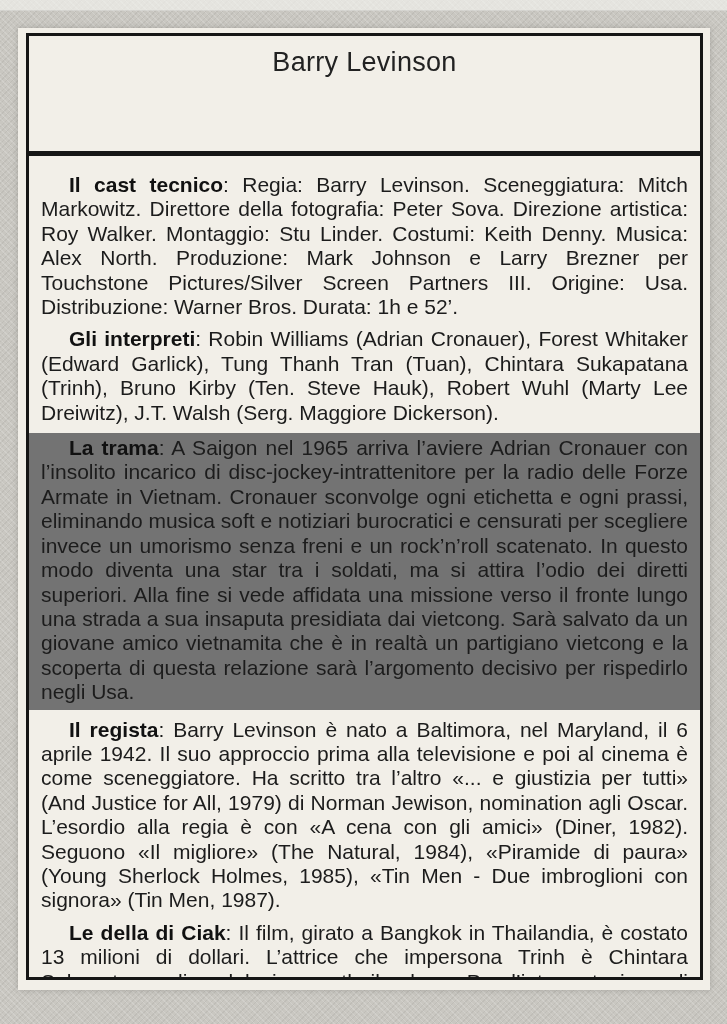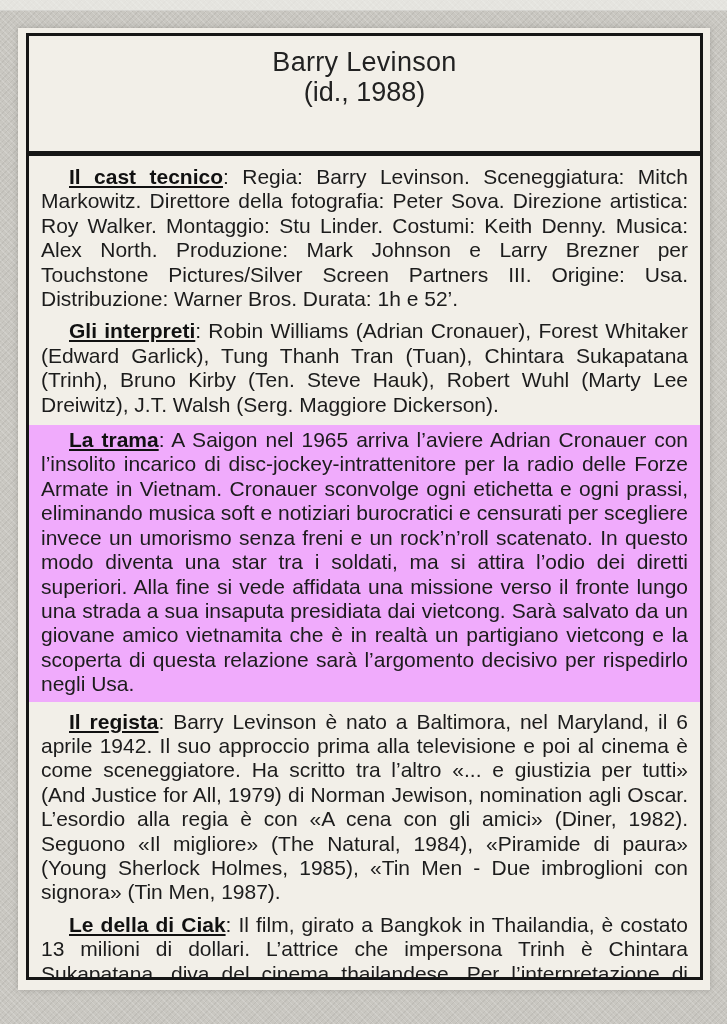--- a/index.html
+++ b/index.html
@@ -19,21 +19,21 @@
     border-bottom:1px solid rgba(0,0,0,.07);
   }
   .card{
     position:absolute;left:18px;top:28px;width:692px;height:962px;
     background:#f2efe8;
     box-shadow:0 0 6px rgba(0,0,0,.18);
   }
   .frame{
     position:absolute;left:8px;top:5px;right:7px;bottom:10px;
     border:3px solid #161616;
-    display:flex;flex-direction:column;
+    display:flex;flex-direction:column;gap:8px;
   }
   .header{
     flex:0 0 auto;
     height:115px;
     border-bottom:5px solid #161616;
     text-align:center;
     overflow:hidden;
   }
   .author{
     font-size:27px;line-height:30px;margin-top:11px;
@@ -53,38 +53,37 @@
     padding:9px 12px 0 12px;
     font-size:21px;line-height:24.4px;
     text-align:justify;
     color:#1c1c1c;
     overflow:hidden;
   }
   .para{
     margin:0 0 8px 0;
     text-indent:28px;
   }
-  .para b{font-weight:bold;color:#111;text-decoration:underline;}
+  .para b{font-weight:bold;color:#111;}
   .para.highlight{
-    background:#f0abfc;
+    background:#737373;
     margin-left:-12px;margin-right:-12px;
     padding:3px 12px 5px 12px;
   }
 </style>
 </head>
 <body>
 
 <div class="top-strip"></div>
 
 <div class="card">
   <div class="frame">
 
     <div class="header">
       <div class="author">Barry Levinson</div>
-      <div class="year">(id., 1988)</div>
     </div>
 
     <div class="bodytext">
 
       <p class="para"><b>Il cast tecnico</b><span>: Regia: Barry Levinson. Sceneggiatura: Mitch Markowitz. Direttore della fotografia: Peter Sova. Direzione artistica: Roy Walker. Montaggio: Stu Linder. Costumi: Keith Denny. Musica: Alex North. Produzione: Mark Johnson e Larry Brezner per Touchstone Pictures/Silver Screen Partners III. Origine: Usa. Distribuzione: Warner Bros. Durata: 1h e 52’.</span></p>
 
       <p class="para"><b>Gli interpreti</b><span>: Robin Williams (Adrian Cronauer), Forest Whitaker (Edward Garlick), Tung Thanh Tran (Tuan), Chintara Sukapatana (Trinh), Bruno Kirby (Ten. Steve Hauk), Robert Wuhl (Marty Lee Dreiwitz), J.T. Walsh (Serg. Maggiore Dickerson).</span></p>
 
       <p class="para highlight"><b>La trama</b><span>: A Saigon nel 1965 arriva l’aviere Adrian Cronauer con l’insolito incarico di disc-jockey-intrattenitore per la radio delle Forze Armate in Vietnam. Cronauer sconvolge ogni etichetta e ogni prassi, eliminando musica soft e notiziari burocratici e censurati per scegliere invece un umorismo senza freni e un rock’n’roll scatenato. In questo modo diventa una star tra i soldati, ma si attira l’odio dei diretti superiori. Alla fine si vede affidata una missione verso il fronte lungo una strada a sua insaputa presidiata dai vietcong. Sarà salvato da un giovane amico vietnamita che è in realtà un partigiano vietcong e la scoperta di questa relazione sarà l’argomento decisivo per rispedirlo negli Usa.</span></p>
 

